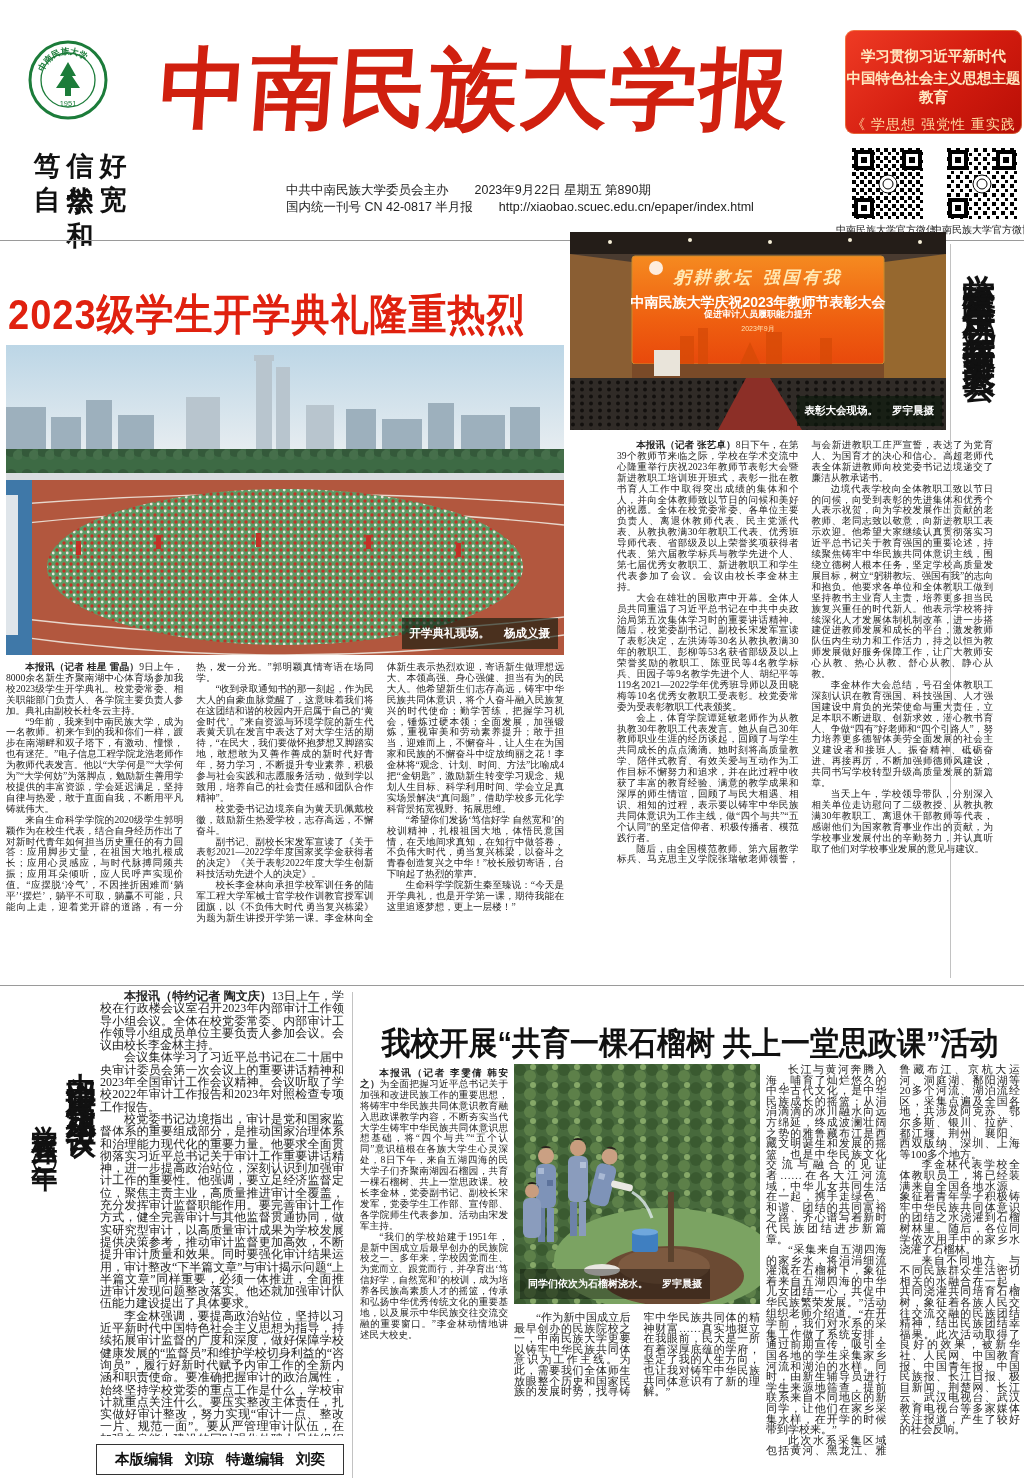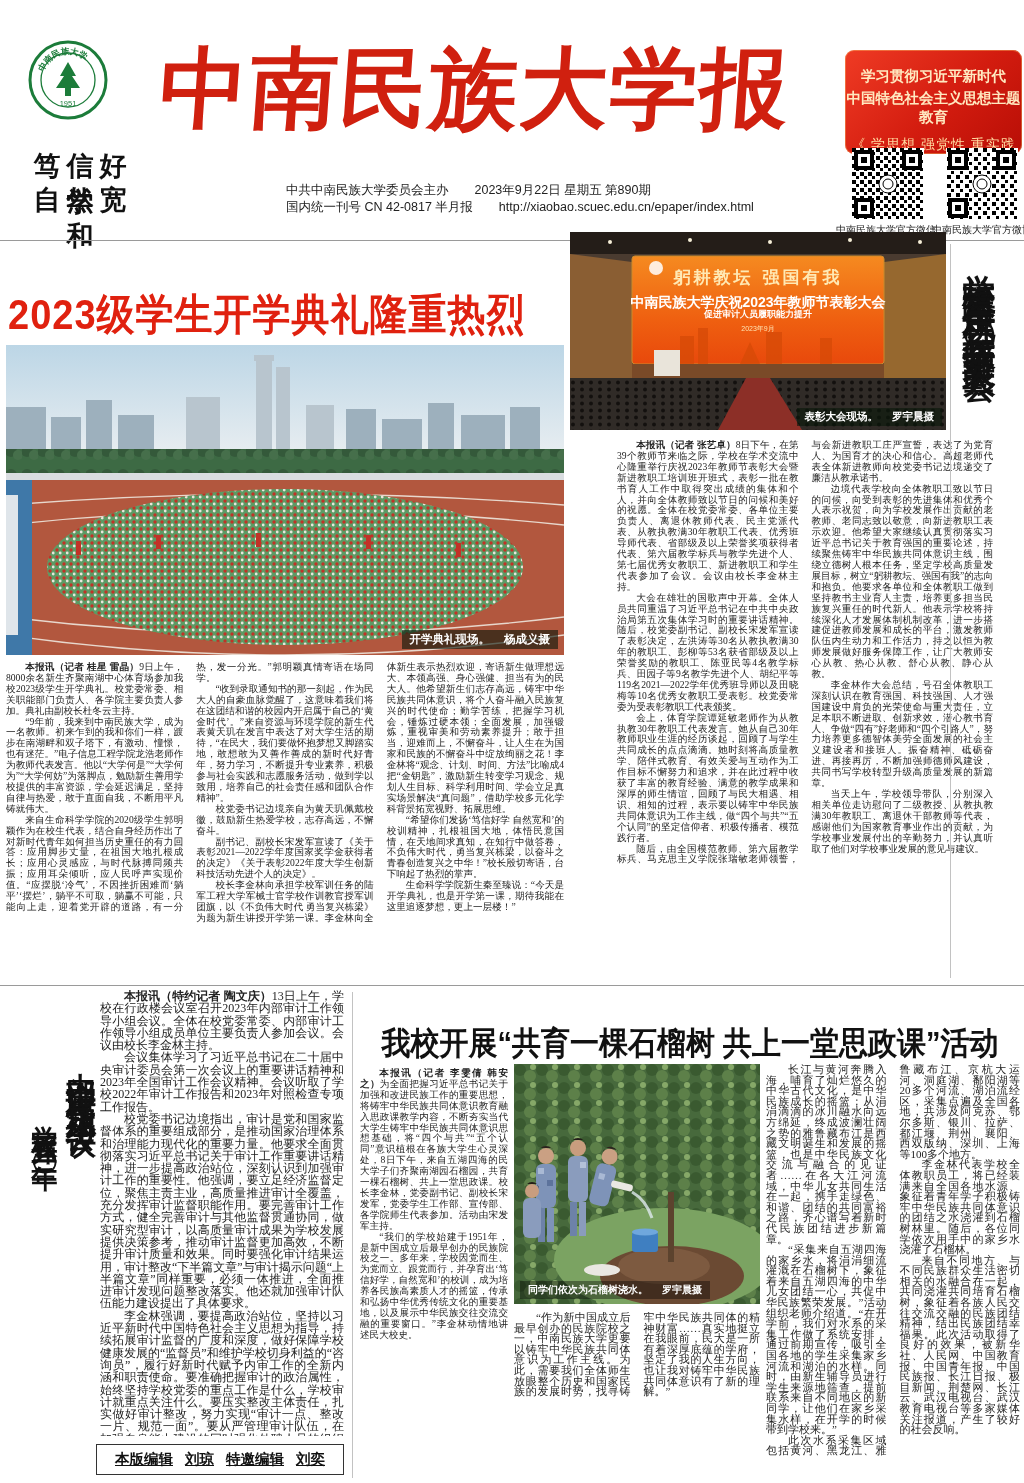--- a/index.html
+++ b/index.html
@@ -38,28 +38,28 @@
   .cols3 { column-count: 3; column-gap: 13px; }
   .cols2 { column-count: 2; column-gap: 13px; }
   .body-sm { font-size: 9.6px; line-height: 10.9px; }
   .body-md { font-size: 12px; line-height: 12.3px; }
   .body-xs { font-size: 11px; line-height: 10.6px; }
 
   
   .photo { overflow: hidden; background: #888; }
   .photo svg { display: block; }
   .caption { position: absolute; font-family: "Liberation Sans", sans-serif; font-weight: bold;
-    color: #fff; font-size: 11.5px; padding: 2px 8px; background: rgba(10,25,12,.62); white-space: nowrap; }
+    color: #fff; font-size: 11.5px; padding: 8px 8px; background: rgba(10,25,12,.62); white-space: nowrap; }
   .caption .credit { margin-left: 14px; }
 
   .rule-h { background: #9a9a9a; }
   .rule-v { background: #c2c2c2; }
 
   .editor-box { border: 1px solid #333; display: flex; align-items: center; justify-content: center;
-    font-family: "Liberation Sans", sans-serif; font-weight: bold; font-size: 14.5px; color: #111; gap: 12px; text-decoration: underline; }
+    font-family: "Liberation Sans", sans-serif; font-weight: bold; font-size: 14.5px; color: #111; gap: 12px; }
 
   .stage-text { position: absolute; width: 100%; text-align: center; color: #fff;
     font-family: "Liberation Sans", sans-serif; }
 </style>
 </head>
 <body>
 
 <div id="page">
 
   <div class="abs" style="left:28px; top:40px; width:80px; height:80px;">
@@ -82,21 +82,21 @@
 
   <div class="abs masthead-title" style="left:160px; top:44px;">中南民族大学报</div>
 
   <div class="abs pubinfo" style="left:286px; top:182px;">
     <span>中共中南民族大学委员会主办</span><span class="sep"></span><span>2023年9月22日  星期五  第890期</span>
   </div>
   <div class="abs pubinfo" style="left:286px; top:199px;">
     <span>国内统一刊号  CN 42-0817  半月报</span><span class="sep"></span><span>http://xiaobao.scuec.edu.cn/epaper/index.html</span>
   </div>
 
-  <div class="abs banner" style="left:845px; top:50px; width:177px; height:104px;">
+  <div class="abs banner" style="left:845px; top:30px; width:177px; height:104px;">
     <div class="b1">学习贯彻习近平新时代</div>
     <div class="b2">中国特色社会主义思想主题教育</div>
     <div class="b3">《 学思想 强党性 重实践 建新功 》</div>
     <svg width="177" height="30" viewBox="0 0 177 30" style="display:block; margin-top:2px;">
       <g fill="#a00c05" opacity="0.9">
         <rect x="18" y="12" width="10" height="18"></rect>
           <rect x="30" y="6" width="8" height="24"></rect>
         <rect x="60" y="10" width="12" height="20"></rect>
           <rect x="84" y="4" width="9" height="26"></rect>
         <rect x="120" y="9" width="10" height="21"></rect>
@@ -272,21 +272,21 @@
         <rect x="196" y="100" width="16" height="32"></rect>
           <rect x="250" y="106" width="12" height="26"></rect>
         <path d="M170 132 l10 -22 l10 22 z"></path>
       </g>
       <circle cx="86" cy="36" r="7" fill="#fff" opacity="0.85"></circle>
       <rect x="62" y="132" width="252" height="14" fill="#7a4a28"></rect>
       <rect x="84" y="118" width="26" height="26" fill="#e9e4da"></rect>
       <rect x="0" y="146" width="376" height="52" fill="url(#heads)"></rect>
       <polygon points="176,146 200,146 232,198 148,198" fill="#8c2f27"></polygon>
     </svg>
-    <div class="stage-text" style="top:34px; font-weight:bold; font-size:17px; color:#ffe9b4; letter-spacing:3px; font-family:'DejaVu Serif',serif; ">躬耕教坛 强国有我</div>
+    <div class="stage-text" style="top:34px; font-weight:bold; font-size:17px; color:#ffe9b4; letter-spacing:3px; font-family:'DejaVu Serif',serif; font-style:italic;">躬耕教坛 强国有我</div>
     <div class="stage-text" style="top:62px; font-size:14px; font-weight:bold; color:#fff;">中南民族大学庆祝2023年教师节表彰大会</div>
     <div class="stage-text" style="top:76px; font-size:9px; font-weight:bold; color:#fff;">促进审计人员履职能力提升</div>
     <div class="stage-text" style="top:92px; font-size:7px; color:#ffe2b0;">2023年9月</div>
     <div class="caption" style="right:4px; bottom:4px; font-size:10.5px;">
       <span>表彰大会现场。</span><span class="credit">罗宇晨摄</span>
     </div>
   </div>
 
   <div class="abs article cols2 body-sm" style="left:570px; top:440px; width:376px; height:538px;margin-left:47px;">
     <p><b>本报讯（记者 张艺卓）</b><span>8日下午，在第39个教师节来临之际，学校在学术交流中心隆重举行庆祝2023年教师节表彰大会暨新进教职工培训班开班式，表彰一批在教书育人工作中取得突出成绩的集体和个人，并向全体教师致以节日的问候和美好的祝愿。全体在校党委常委、各单位主要负责人、离退休教师代表、民主党派代表、从教执教满30年教职工代表、优秀班导师代表、省部级及以上荣誉奖项获得者代表、第六届教学标兵与教学先进个人、第七届优秀女教职工、新进教职工和学生代表参加了会议。会议由校长李金林主持。</span></p>

